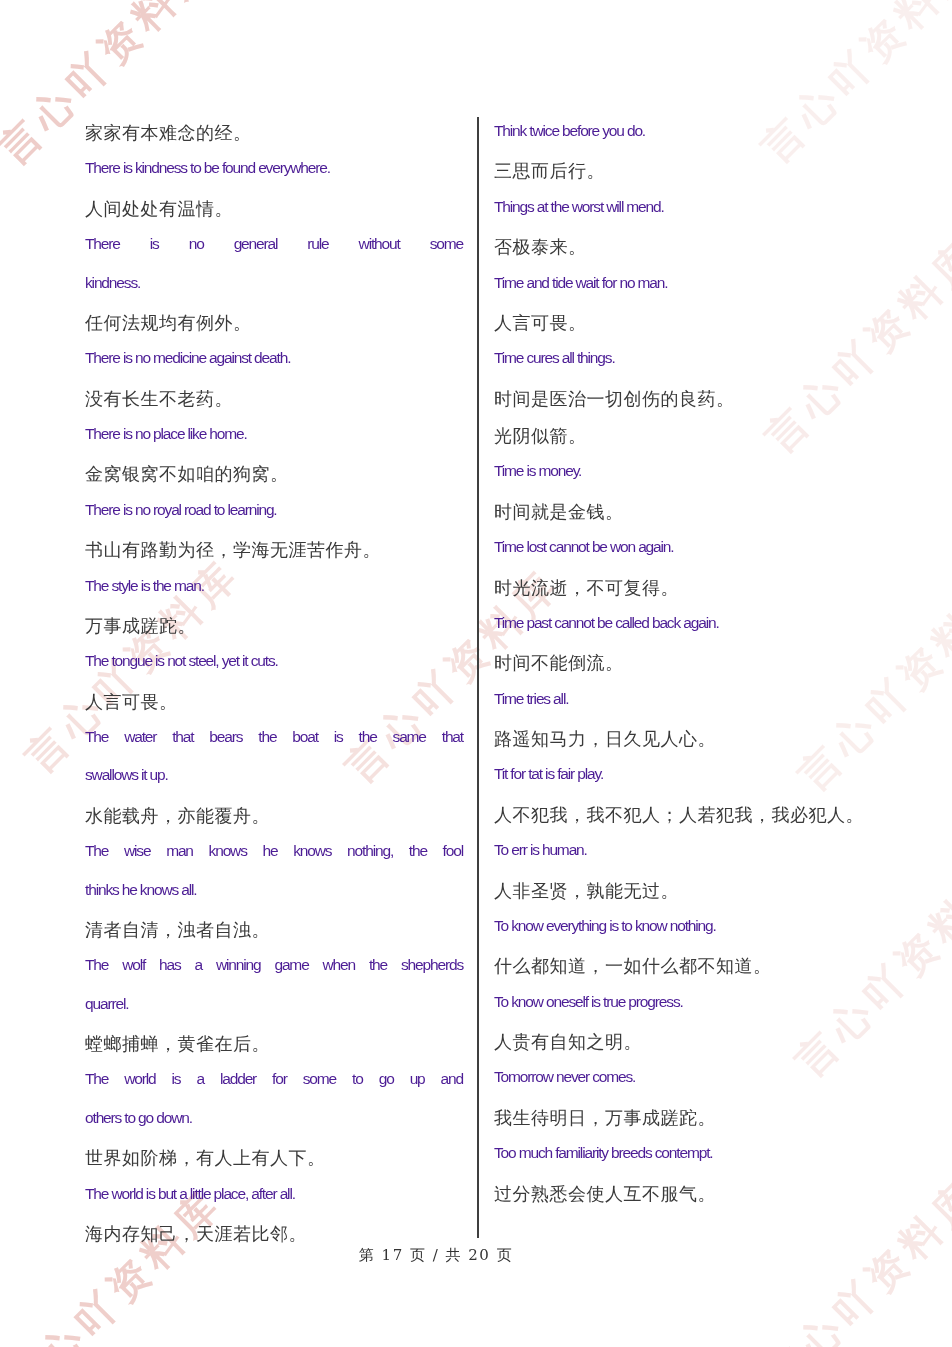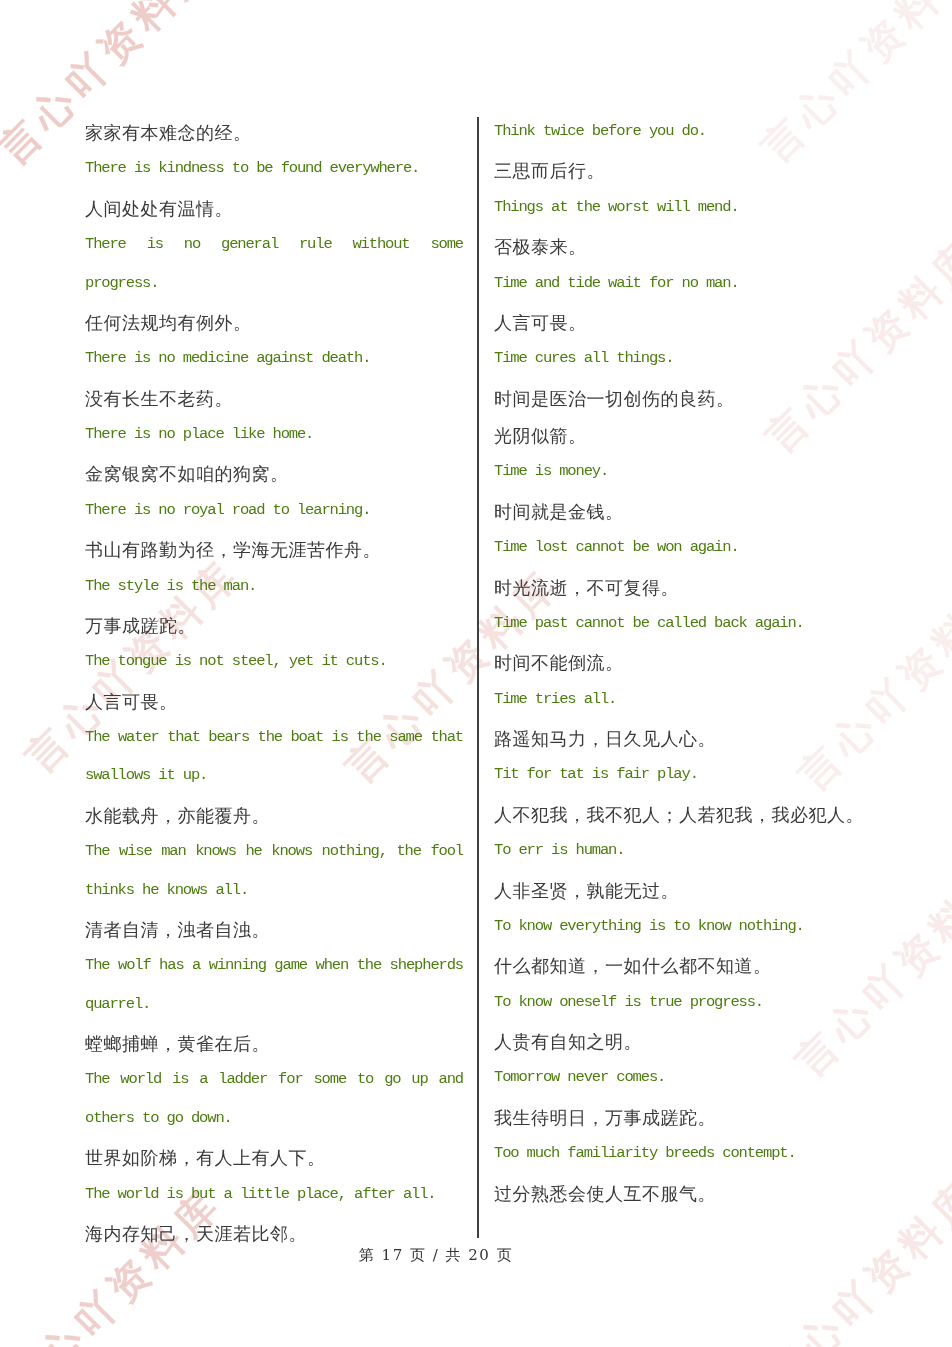--- a/index.html
+++ b/index.html
@@ -48,23 +48,23 @@
     height: 37.38px;
     white-space: nowrap;
   }
   .line.zh {
     font-family: "DejaVu Serif", serif;
     font-size: 18px;
     color: #3a3a3a;
     letter-spacing: 0.5px;
   }
   .line.en {
-    font-family: Liberation Mono, monospace;
+    font-family: Liberation Sans, sans-serif;
     font-size: 15.5px;
-    color: #4d7c0f;
+    color: #4c1d95;
     letter-spacing: -1.15px;
     padding-top: 1px;
   }
   .line.just {
     white-space: normal;
     text-align: justify;
     text-align-last: justify;
   }
 
   .divider {
@@ -101,21 +101,21 @@
   <div class="wm wm6">言心吖资料库</div>
   <div class="wm wm7">言心吖资料库</div>
   <div class="wm wm8">言心吖资料库</div>
   <div class="wm wm9">言心吖资料库</div>
 
   <div class="col col-left">
       <div class="line zh">家家有本难念的经。</div>
       <div class="line en">There is kindness to be found everywhere.</div>
       <div class="line zh">人间处处有温情。</div>
       <div class="line en just">There is no general rule without some</div>
-      <div class="line en">progress.</div>
+      <div class="line en">kindness.</div>
       <div class="line zh">任何法规均有例外。</div>
       <div class="line en">There is no medicine against death.</div>
       <div class="line zh">没有长生不老药。</div>
       <div class="line en">There is no place like home.</div>
       <div class="line zh">金窝银窝不如咱的狗窝。</div>
       <div class="line en">There is no royal road to learning.</div>
       <div class="line zh">书山有路勤为径，学海无涯苦作舟。</div>
       <div class="line en">The style is the man.</div>
       <div class="line zh">万事成蹉跎。</div>
       <div class="line en">The tongue is not steel, yet it cuts.</div>

